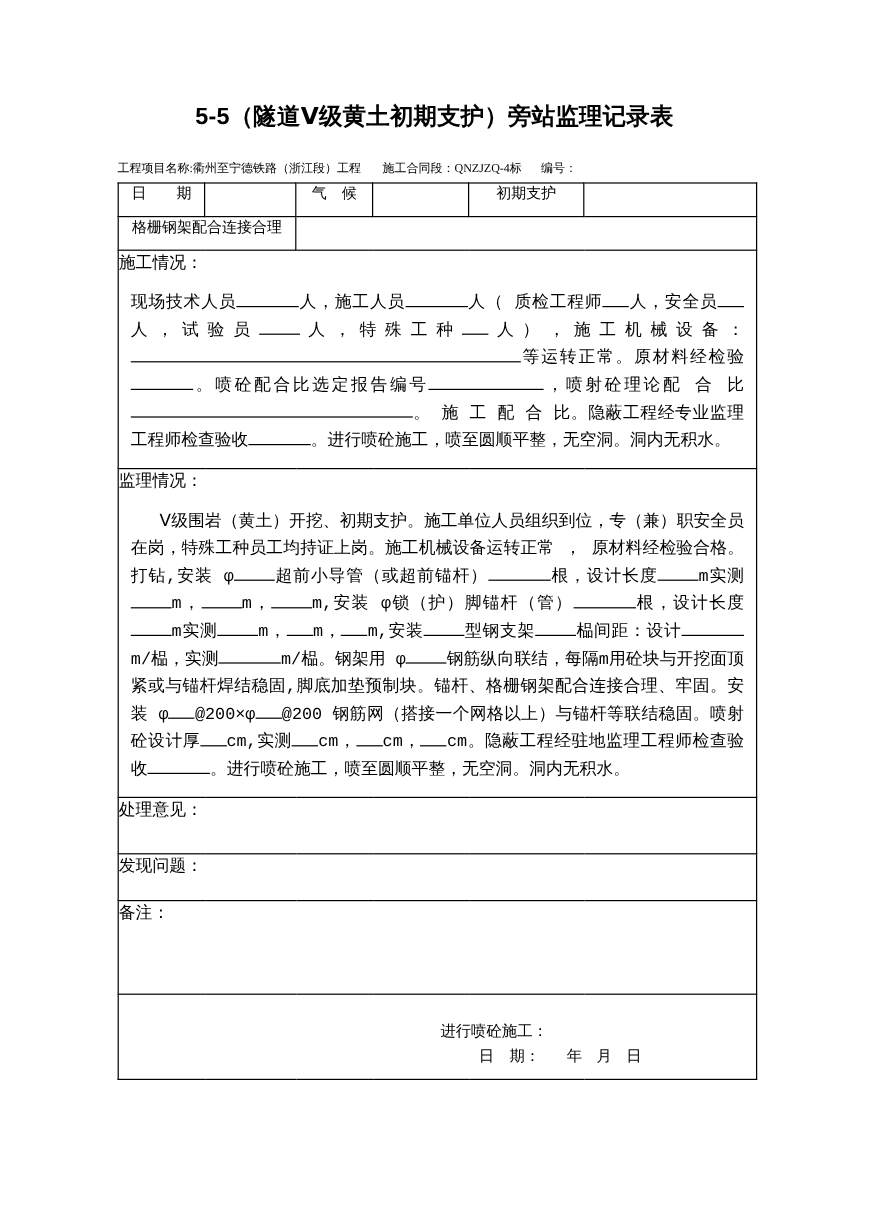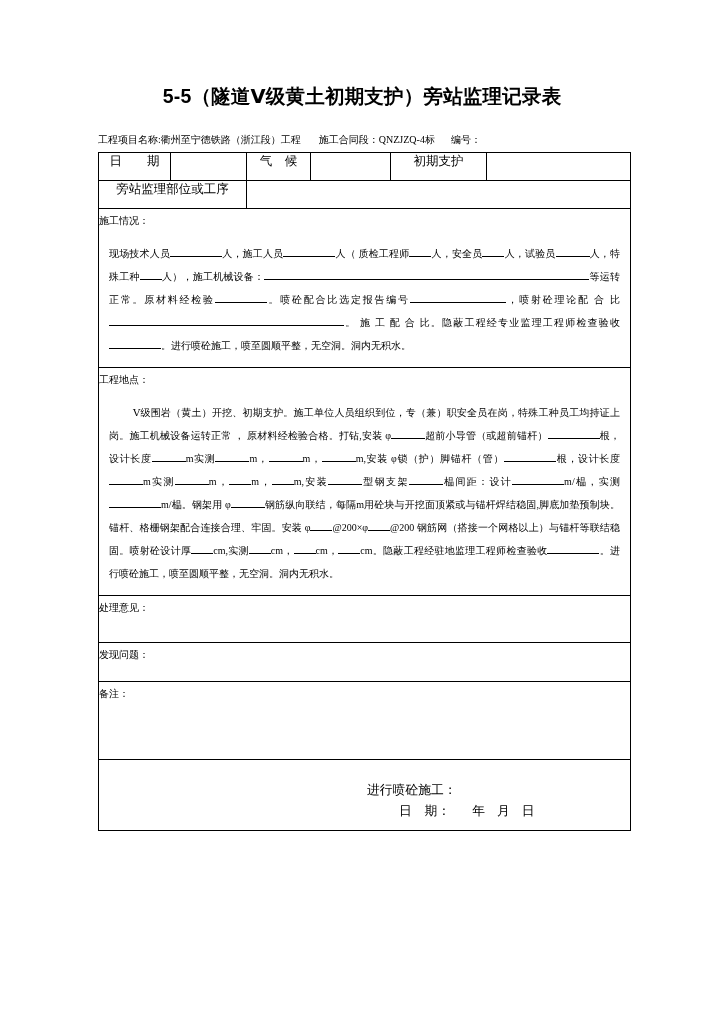--- a/index.html
+++ b/index.html
@@ -71,21 +71,22 @@
   }
   .cell-blank {
     height: 27px;
   }
   .spaced2 { letter-spacing: 0; font-family: Liberation Serif, serif; }
 
   
   .block {
     padding: 5px 6px 6px 6px;
     line-height: 23px;
-    font-size: 10px;
+    font-size: 14px;
+    font-family: Liberation Mono, monospace;
   }
   .block .head {
     display: block;
     margin-bottom: 1px;
   }
   .block p {
     margin: 10px;
     text-align: justify;
     text-justify: inter-ideograph;
   }
@@ -137,35 +138,35 @@
       <tr>
         <td class="cell-label spaced2">日　　期</td>
         <td class="cell-blank"></td>
         <td class="cell-label">气　候</td>
         <td class="cell-blank"></td>
         <td class="cell-label">初期支护</td>
         <td class="cell-blank"></td>
       </tr>
 
       <tr>
-        <td class="cell-label" colspan="2">旁站监理部位或工序</td>
+        <td class="cell-label" colspan="2">格栅钢架配合连接合理</td>
         <td class="cell-blank" colspan="4"></td>
       </tr>
 
 
       <tr>
         <td class="block" colspan="6">
           <span class="head">施工情况：</span>
           <p><span>现场技术人员</span><span class="u-m"></span><span>人，施工人员</span><span class="u-m"></span><span>人（ 质检工程师</span><span class="u-xs"></span><span>人，安全员</span><span class="u-xs"></span><span>人，试验员</span><span class="u-s"></span><span>人，</span><span>特殊工种</span><span class="u-xs"></span><span>人），施工机械设备：</span><span class="u-xxl"></span><span>等</span><span>运转正常。原材料经检验</span><span class="u-m"></span><span>。喷砼配合比选定报告编号</span><span class="u-l"></span><span>，喷射砼理论</span><span>配 合 比</span><span class="u-xl"></span><span>。 施 工 配 合 比</span><span>。隐蔽工程经专业监理工程师检查验收</span><span class="u-m"></span><span>。进行喷砼施工，喷至圆顺平整，无空洞。洞</span><span>内无积水。</span></p>
         </td>
       </tr>
 
       <tr>
         <td class="block" colspan="6">
-          <span class="head">工程地点：</span>
+          <span class="head">监理情况：</span>
           <p class="indent"><span>Ⅴ级围岩（黄土）开挖、初期支护。施工单位人员组织到位，专（兼）职安全员在岗，特殊工种员工均持证上岗。施工机械设备运转正常 ， 原材料经检验合格。打钻,安装 φ</span><span class="u-s"></span><span>超前小导管（或超前锚杆）</span><span class="u-m"></span><span>根，设计长度</span><span class="u-s"></span><span>m实测</span><span class="u-s"></span><span>m，</span><span class="u-s"></span><span>m，</span><span class="u-s"></span><span>m,安装 φ</span><span>锁（护）脚锚杆（管）</span><span class="u-m"></span><span>根，设计长度</span><span class="u-s"></span><span>m实测</span><span class="u-s"></span><span>m，</span><span class="u-xs"></span><span>m，</span><span class="u-xs"></span><span>m,安装</span><span class="u-s"></span><span>型钢支架</span><span class="u-s"></span><span>榀间距：设计</span><span class="u-m"></span><span>m/榀，实测</span><span class="u-m"></span><span>m/榀。钢架用 φ</span><span class="u-s"></span><span>钢筋纵向联结，每隔</span><span>m用砼块与开挖面顶紧或与锚杆焊结稳固,脚底加垫预制块。锚杆、格栅钢架配合连接合理、牢固。安装 φ</span><span class="u-xs"></span><span>@200×φ</span><span class="u-xs"></span><span>@200 钢筋网（搭接一个网格以上）与锚杆等联结稳固。喷射砼设计厚</span><span class="u-xs"></span><span>cm,实测</span><span class="u-xs"></span><span>cm，</span><span class="u-xs"></span><span>cm，</span><span class="u-xs"></span><span>cm。隐蔽工程经驻地监理工程师检查验收</span><span class="u-m"></span><span>。进行喷砼施工，喷至圆顺平整，无空洞。洞内无积水。</span></p>
         </td>
       </tr>
 
       <tr>
         <td class="block row-opinion" colspan="6">
           <span class="head">处理意见：</span>
           <p></p>
         </td>
       </tr>

